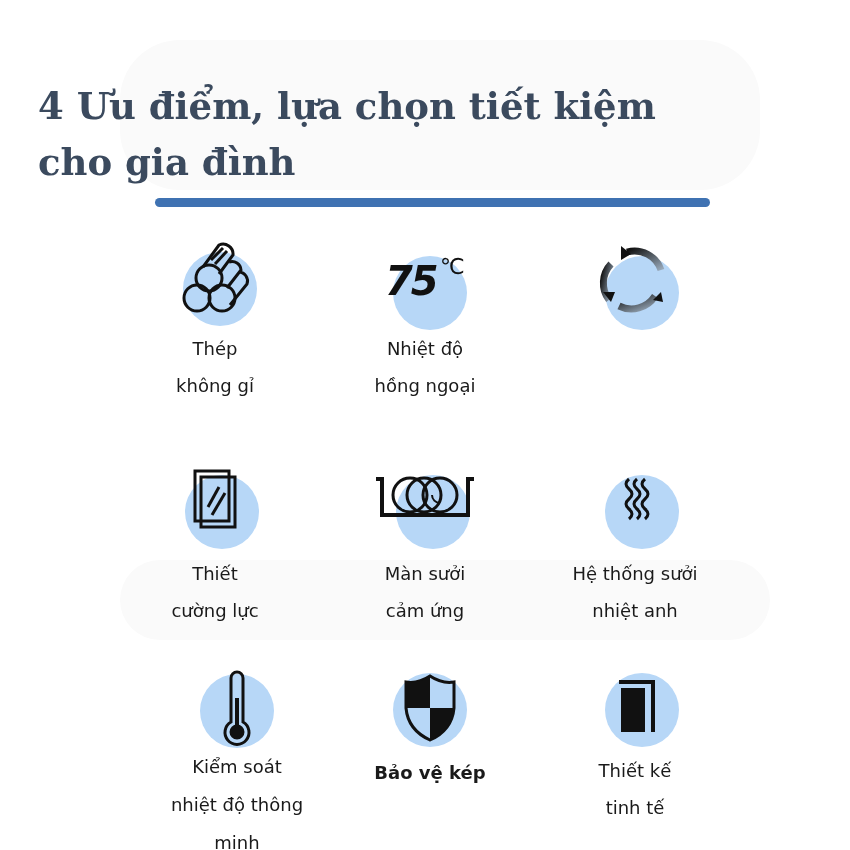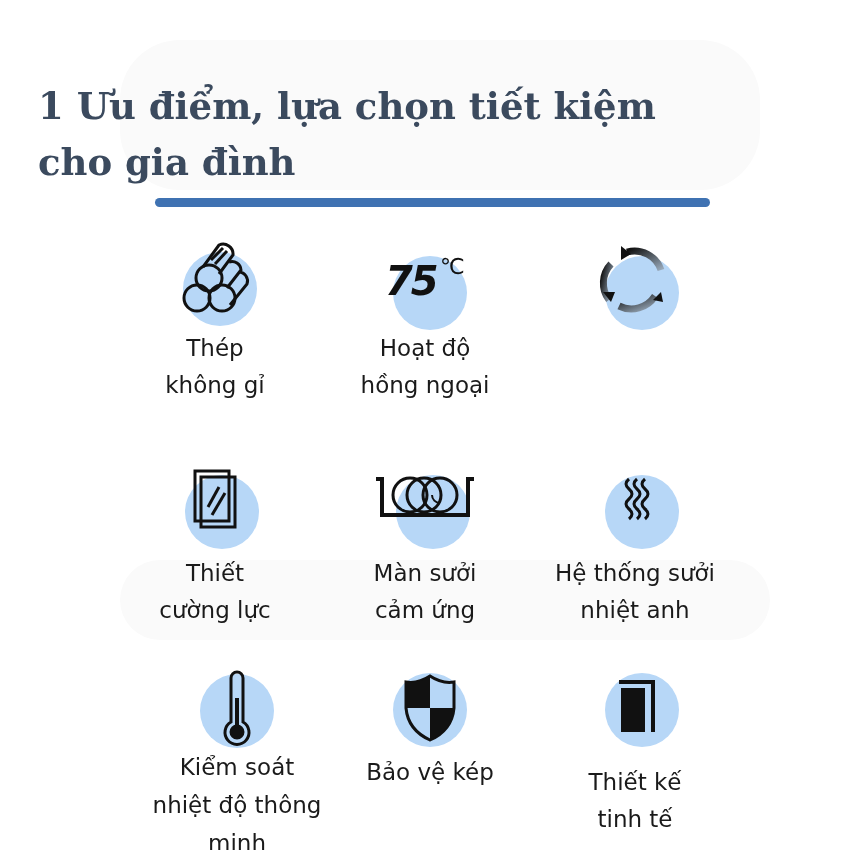--- a/index.html
+++ b/index.html
@@ -22,38 +22,38 @@
   }
   .grid { position:absolute; left:0; top:0; width:850px; height:850px; }
   .feature { position:absolute; width:220px; text-align:center; }
   .icon-wrap { position:relative; width:80px; height:80px; margin:0 auto; }
   .circle {
     position:absolute; width:74px; height:74px; border-radius:50%;
     background:#b7d7f7;
   }
   .icon-wrap svg { position:absolute; left:0; top:0; }
   .label {
-    font-size:23px; line-height:37px; color:#1a1a1a;
+    font-size:18px; line-height:37px; color:#1a1a1a;
     white-space:pre-line; margin-top:10px;
   }
   .temp-text {
     position:absolute; font-family:"DejaVu Sans", sans-serif; font-weight:bold;
     font-size:40px; color:#111; left:0; top:18px; letter-spacing:-2px;font-style:italic;
   }
   .temp-unit {
     position:absolute; font-size:22px; color:#111; left:55px; top:14px;
   }
 </style>
 </head>
 <body>
 
 <div class="bg-blob" style="left:120px;top:40px;width:640px;height:150px;"></div>
 <div class="bg-blob" style="left:120px;top:560px;width:650px;height:80px;border-radius:40px;"></div>
 
-<h1 class="title">1 Ưu điểm, lựa chọn tiết kiệm cho gia đình</h1>
+<h1 class="title">4 Ưu điểm, lựa chọn tiết kiệm cho gia đình</h1>
 <div class="title-bar"></div>
 
 <div class="grid">
 
   <div class="feature" style="left:105px;top:240px;">
     <div class="icon-wrap">
       <div class="circle" style="left:8px;top:12px;"></div>
       <svg width="80" height="80" viewBox="0 0 80 80" fill="none" stroke="#111" stroke-width="3">
         <circle cx="22" cy="58" r="13"></circle>
         <circle cx="47" cy="58" r="13"></circle>
@@ -68,21 +68,21 @@
     <div class="label">Thép
 không gỉ</div>
   </div>
 
   <div class="feature" style="left:315px;top:240px;">
     <div class="icon-wrap">
       <div class="circle" style="left:8px;top:16px;"></div>
       <span class="temp-text">75</span>
       <span class="temp-unit">℃</span>
     </div>
-    <div class="label">Hoạt độ
+    <div class="label">Nhiệt độ
 hồng ngoại</div>
   </div>
 
   <div class="feature" style="left:525px;top:240px;">
     <div class="icon-wrap">
       <div class="circle" style="left:10px;top:16px;"></div>
       <svg width="80" height="80" viewBox="0 0 80 80" fill="none">
         <defs>
           <linearGradient id="g1" x1="0" y1="0" x2="1" y2="1">
             <stop offset="0" stop-color="#111"></stop>
@@ -148,37 +148,37 @@
         <path d="M34 54 V10 A6 6 0 0 1 46 10 V54 A12 12 0 1 1 34 54 Z"></path>
         <line x1="40" y1="30" x2="40" y2="58" stroke-width="4"></line>
         <circle cx="40" cy="64" r="6" fill="#111"></circle>
       </svg>
     </div>
     <div class="label" style="margin-top:0;line-height:38px;">Kiểm soát
 nhiệt độ thông
 minh</div>
   </div>
 
-  <div class="feature" style="left:320px;top:668px;">
+  <div class="feature" style="left:320px;top:668px;font-weight:bold;">
     <div class="icon-wrap">
       <div class="circle" style="left:3px;top:5px;"></div>
       <svg width="80" height="80" viewBox="0 0 80 80">
         <path d="M40 8 Q28 16 16 14 L16 40 Q18 62 40 72 Q62 62 64 40 L64 14 Q52 16 40 8 Z" fill="#b7d7f7" stroke="#111" stroke-width="3"></path>
         <path d="M40 8 Q28 16 16 14 L16 40 L40 40 Z" fill="#111"></path>
         <path d="M40 40 L64 40 Q62 62 40 72 Z" fill="#111"></path>
       </svg>
     </div>
     <div class="label" style="margin-top:6px;">Bảo vệ kép</div>
   </div>
 
   <div class="feature" style="left:525px;top:668px;">
     <div class="icon-wrap">
       <div class="circle" style="left:10px;top:5px;"></div>
       <svg width="80" height="80" viewBox="0 0 80 80" fill="none">
         <rect x="26" y="20" width="24" height="44" fill="#111"></rect>
         <polyline points="24,14 58,14 58,64" stroke="#111" stroke-width="4"></polyline>
       </svg>
     </div>
-    <div class="label" style="margin-top:16px;">Thiết kế
+    <div class="label" style="margin-top:4px;">Thiết kế
 tinh tế</div>
   </div>
 
 </div>
 
 </body></html>

